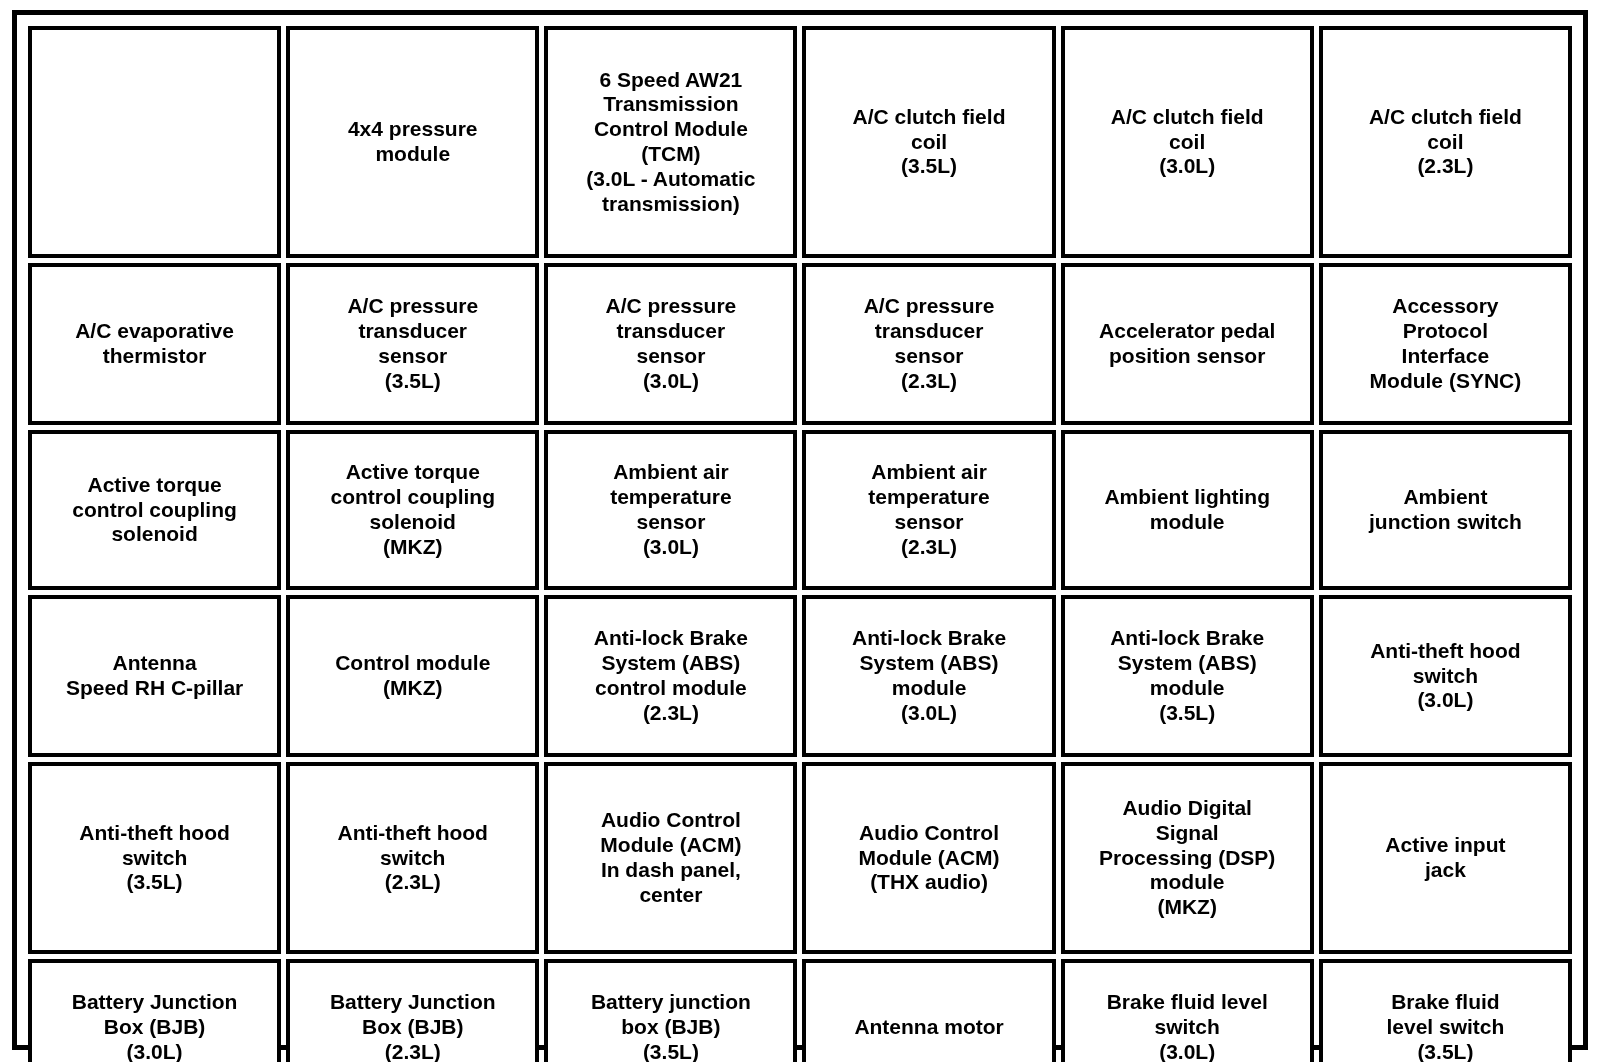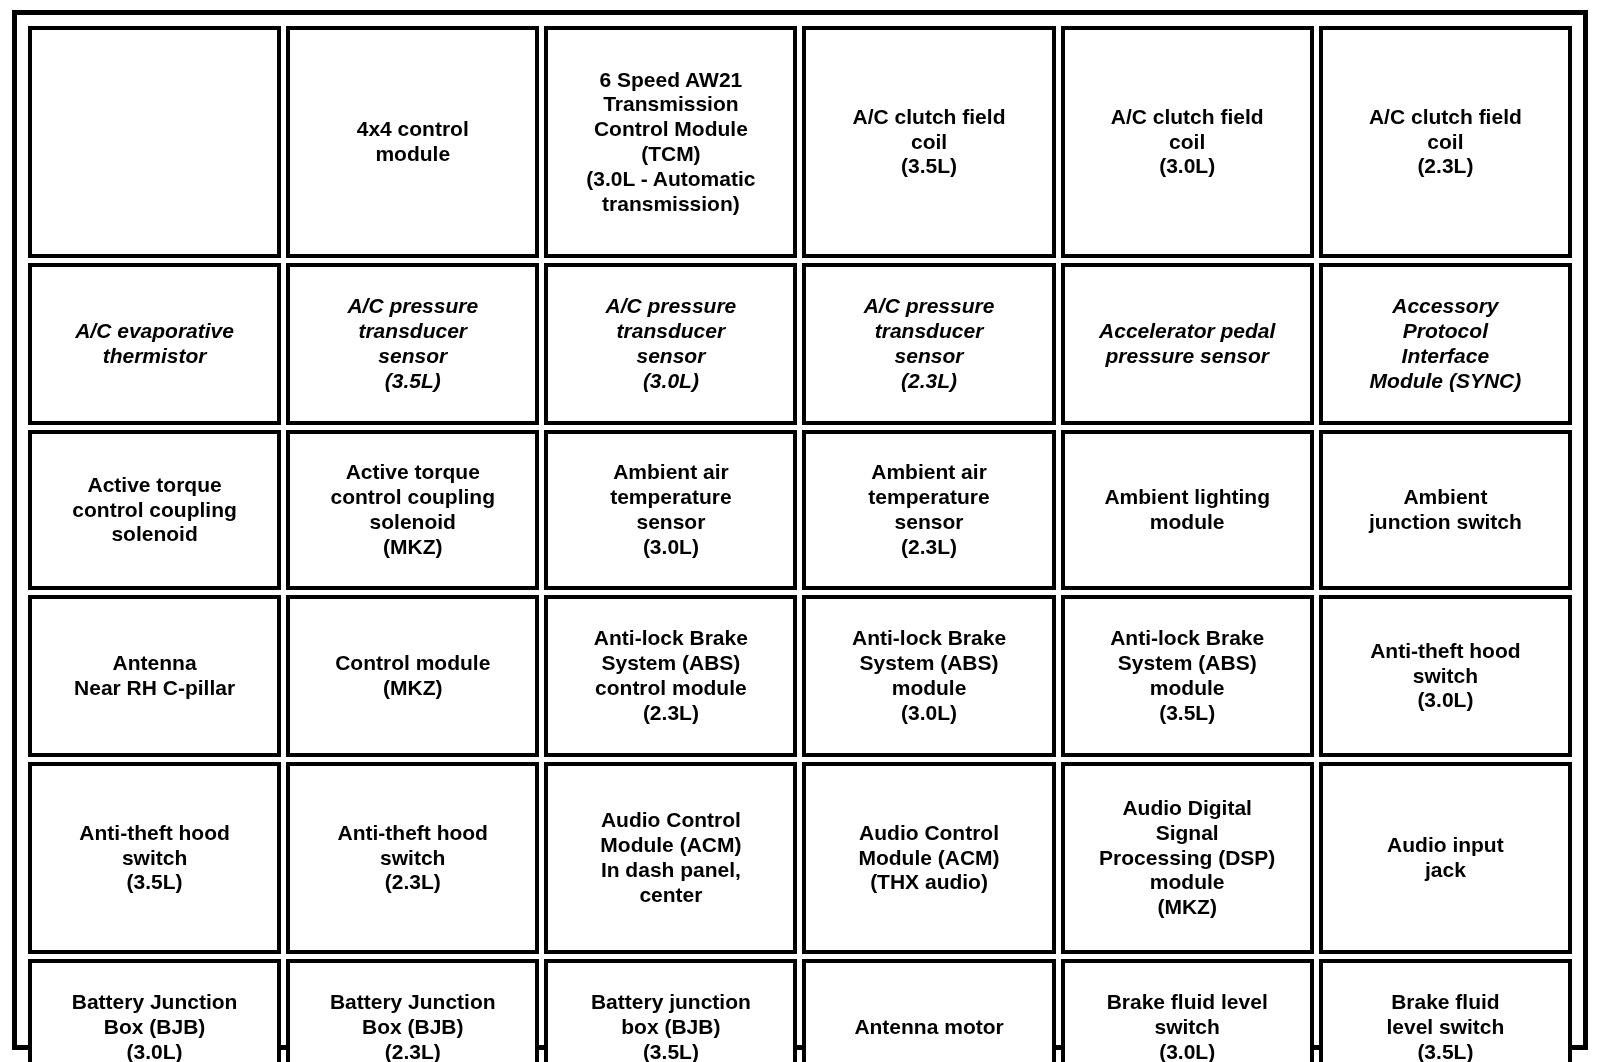--- a/index.html
+++ b/index.html
@@ -47,40 +47,40 @@
   }
   td.blank-cell {
     
   }
   .cell-text {
     display: block;
     white-space: pre-line;
   }
   
   tr.row-0 td { height: 200px; }
-  tr.row-1 td { height: 130px; font-style: italic; }
+  tr.row-1 td { height: 130px; }
   tr.row-2 td { height: 128px; }
   tr.row-3 td { height: 130px; }
   tr.row-4 td { height: 160px; }
   tr.row-5 td { height: 72px; }
   tr.row-6 td { height: 105px; }
 </style>
 </head>
 <body>
 
 <div class="page">
   <div class="outer-frame">
     <table class="component-table">
       <tbody>
         <tr class="row-0">
           <td class="blank-cell">
               <span class="cell-text"></span>
             </td>
           <td>
-              <span class="cell-text">4x4 control
+              <span class="cell-text">4x4 pressure
 module</span>
             </td>
           <td>
               <span class="cell-text">6 Speed AW21
 Transmission
 Control Module
 (TCM)
 (3.0L - Automatic
 transmission)</span>
             </td>
@@ -118,21 +118,21 @@
 (3.0L)</span>
             </td>
           <td>
               <span class="cell-text">A/C pressure
 transducer
 sensor
 (2.3L)</span>
             </td>
           <td>
               <span class="cell-text">Accelerator pedal
-pressure sensor</span>
+position sensor</span>
             </td>
           <td>
               <span class="cell-text">Accessory
 Protocol
 Interface
 Module (SYNC)</span>
             </td>
         </tr>
         <tr class="row-2">
           <td>
@@ -163,21 +163,21 @@
 module</span>
             </td>
           <td>
               <span class="cell-text">Ambient
 junction switch</span>
             </td>
         </tr>
         <tr class="row-3">
           <td>
               <span class="cell-text">Antenna
-Near RH C-pillar</span>
+Speed RH C-pillar</span>
             </td>
           <td>
               <span class="cell-text">Control module
 (MKZ)</span>
             </td>
           <td>
               <span class="cell-text">Anti-lock Brake
 System (ABS)
 control module
 (2.3L)</span>
@@ -223,21 +223,21 @@
 (THX audio)</span>
             </td>
           <td>
               <span class="cell-text">Audio Digital
 Signal
 Processing (DSP)
 module
 (MKZ)</span>
             </td>
           <td>
-              <span class="cell-text">Audio input
+              <span class="cell-text">Active input
 jack</span>
             </td>
         </tr>
         <tr class="row-6">
           <td>
               <span class="cell-text">Battery Junction
 Box (BJB)
 (3.0L)</span>
             </td>
           <td>

